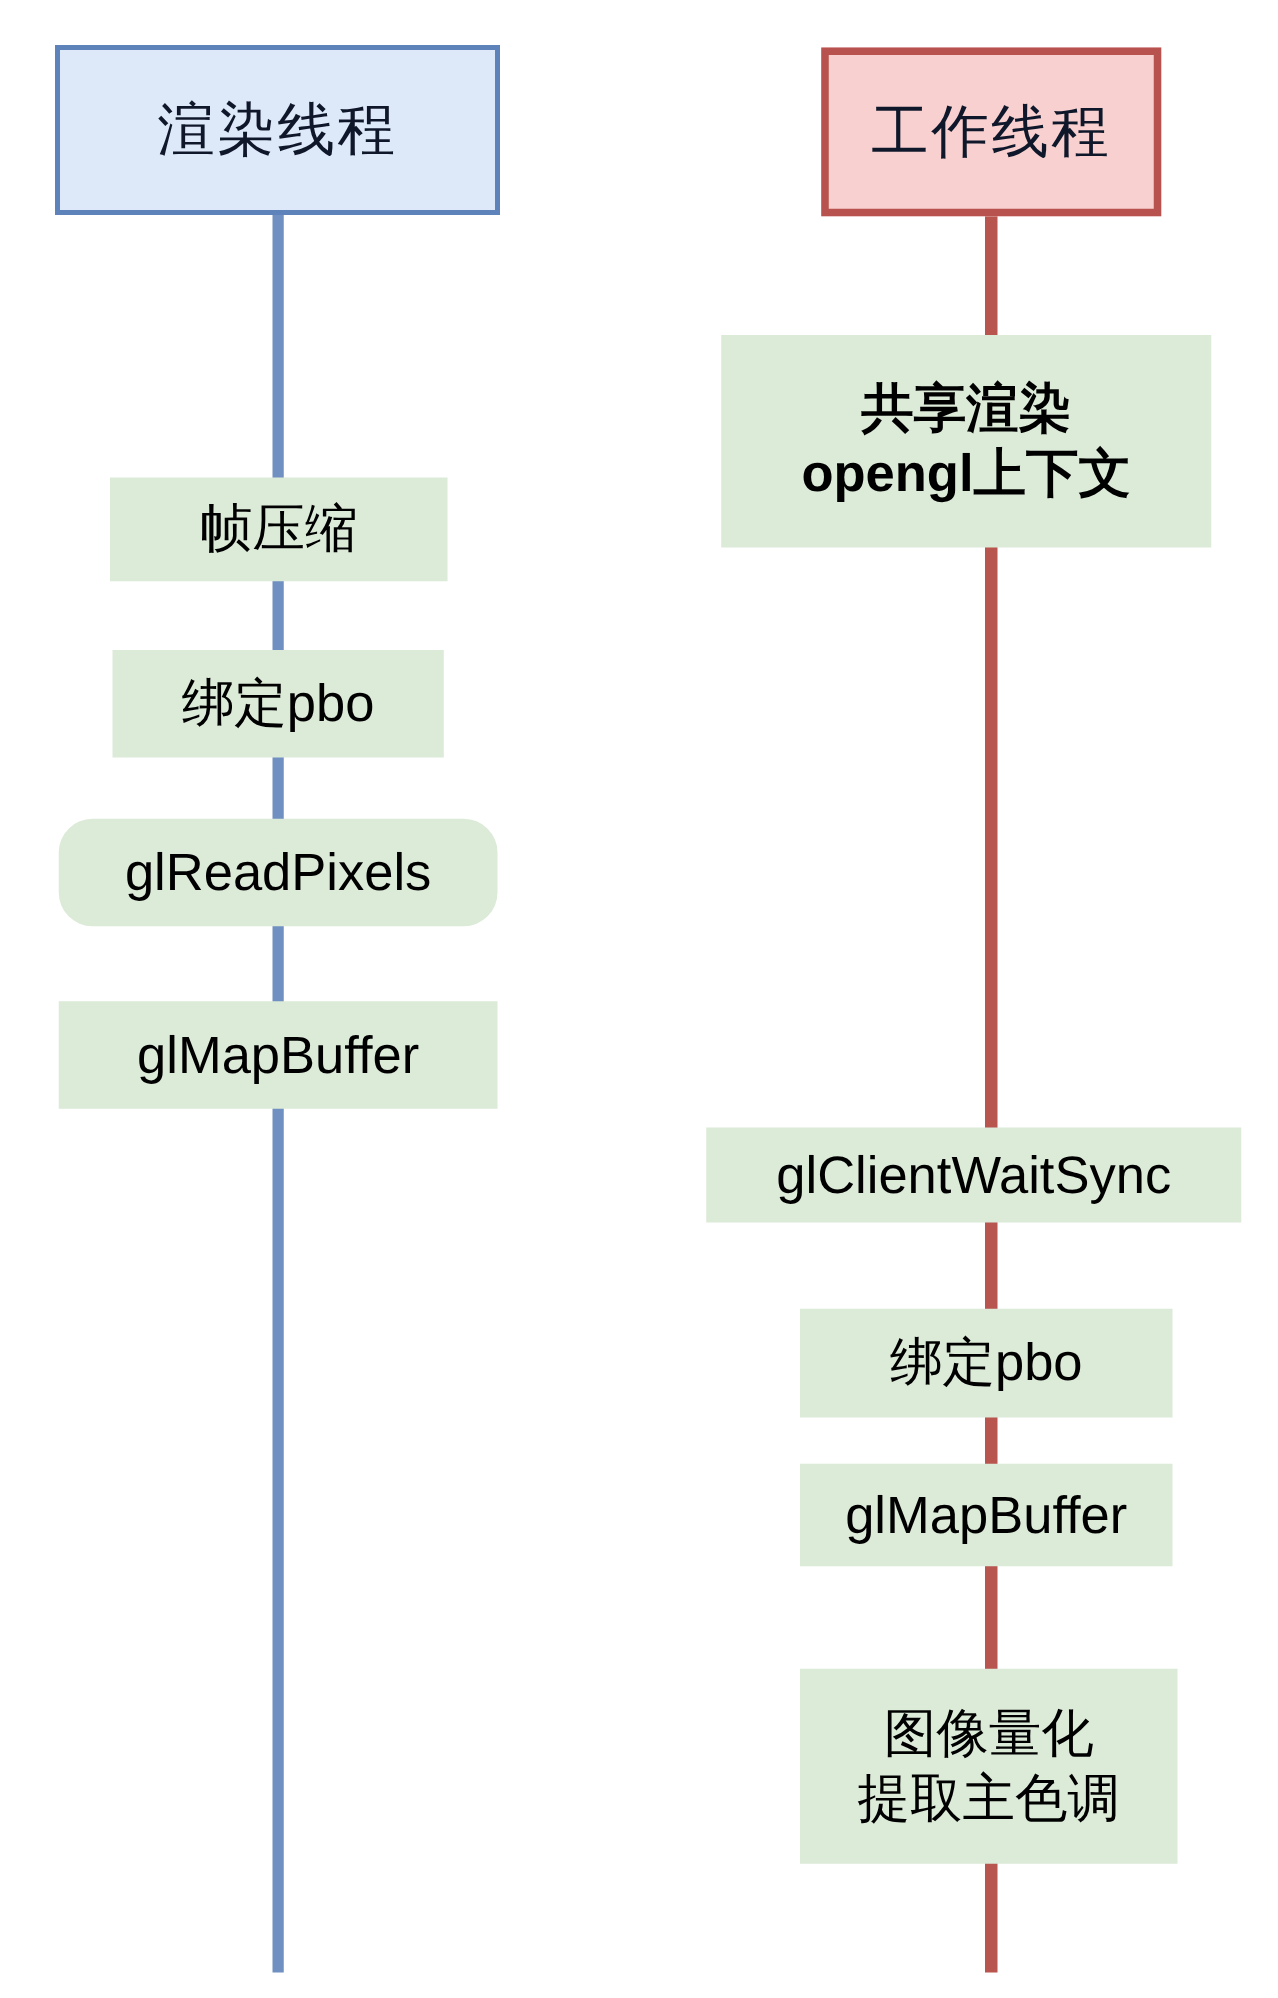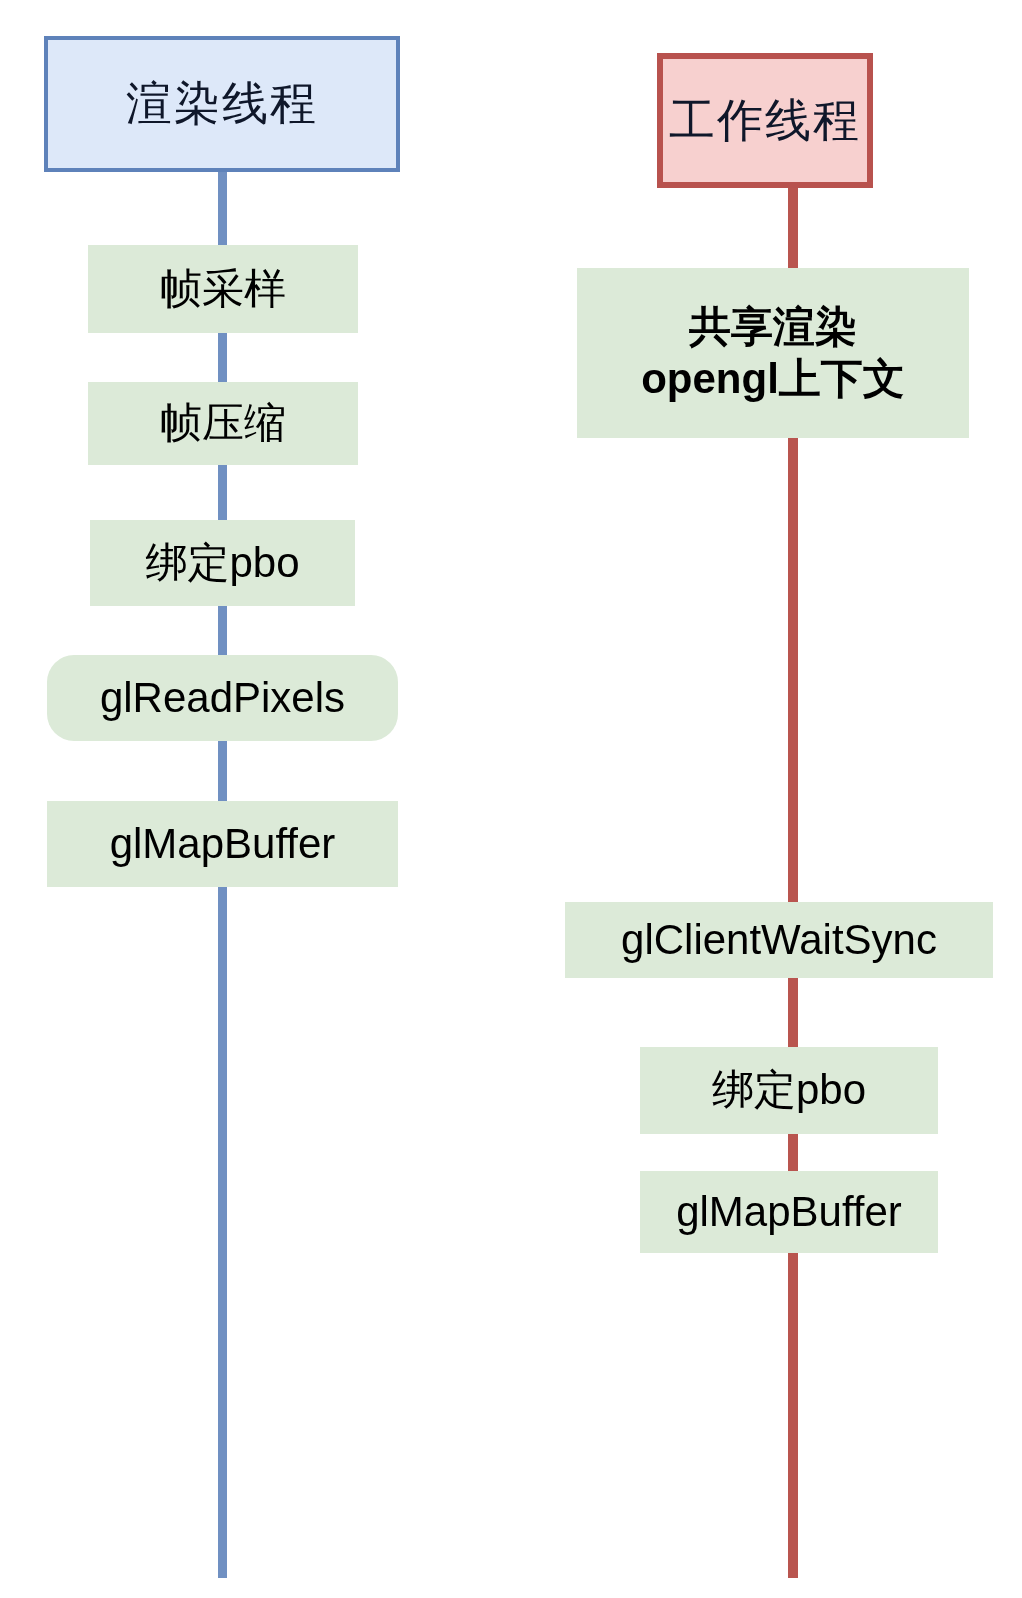--- a/index.html
+++ b/index.html
@@ -45,24 +45,23 @@
     color: #0f172a;
   }
   #hdr-render {
     left: 44px; top: 36px;
     width: 356px; height: 136px;
     background: var(--render_header_fill);
     border: 4px solid var(--render_header_border);
   }
   #hdr-worker {
     left: 657px; top: 38px;
-    width: 216px; height: 135px;
+    width: 272px; height: 135px;
     background: var(--worker_header_fill);
     border: 6px solid var(--worker_header_border);
-    margin-top: 15px;
   }
 
   .step {
     position: absolute;
     z-index: 2;
     display: flex;
     align-items: center;
     justify-content: center;
     background: var(--step_fill);
     font-size: 42px;
@@ -87,25 +86,26 @@
 <body>
 
 <div id="canvas">
 
   <div class="lifeline" id="line-render"></div>
   <div class="lifeline" id="line-worker"></div>
 
   <div class="header" id="hdr-render">渲染线程</div>
   <div class="header" id="hdr-worker">工作线程</div>
 
-  <div class="step" id="step-r1">帧采样</div>
   <div class="step" id="step-r2">帧压缩</div>
   <div class="step" id="step-r3">绑定pbo</div>
   <div class="step" id="step-r4">glReadPixels</div>
   <div class="step" id="step-r5">glMapBuffer</div>
 
   <div class="step" id="step-w1">共享渲染
 opengl上下文</div>
   <div class="step" id="step-w2">glClientWaitSync</div>
   <div class="step" id="step-w3">绑定pbo</div>
   <div class="step" id="step-w4">glMapBuffer</div>
+  <div class="step" id="step-w5">图像量化
+提取主色调</div>
 
 </div>
 
 </body></html>

